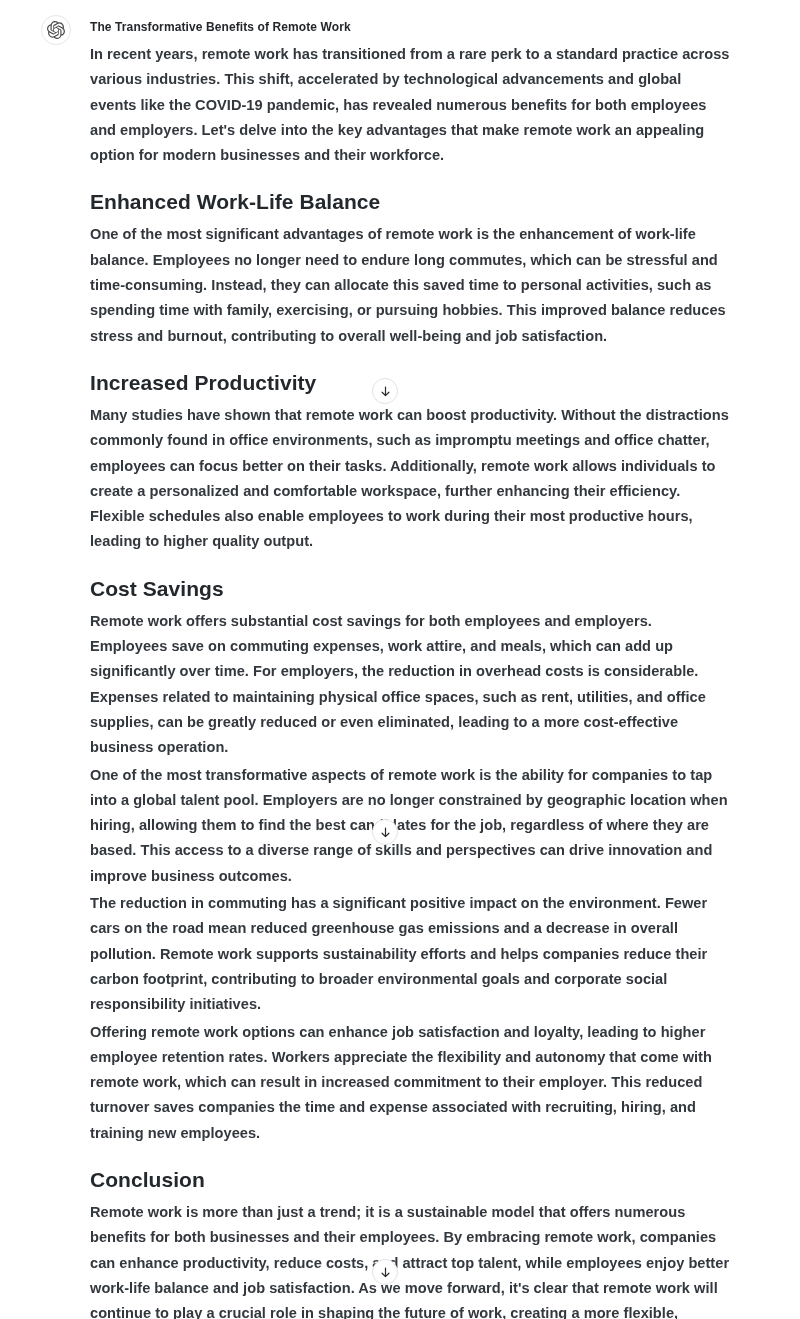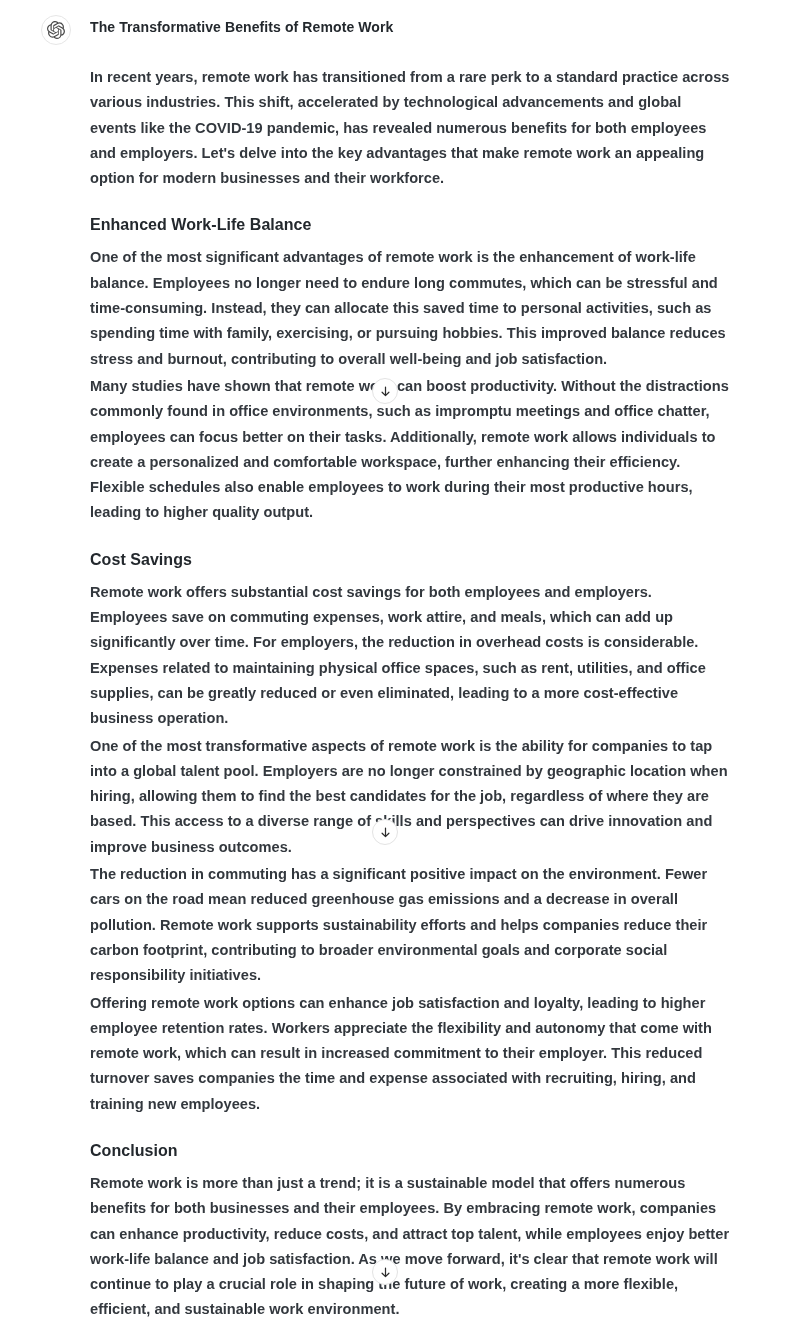--- a/index.html
+++ b/index.html
@@ -38,31 +38,31 @@
     justify-content: center;
   }
   .avatar svg { display: block; }
 
   .article {
     margin-left: 54px;
     width: 640px;
   }
 
   h1.doc-title {
-    font-size: 14px;
+    font-size: 12px;
     line-height: 26px;
     font-weight: 600;
     letter-spacing: 0.1px;
     color: #23282d;
-    margin: 0 0 25px 0;
+    margin: 0 0 2px 0;
     padding: 0;
   }
 
   h2.section-title {
-    font-size: 16px;
+    font-size: 21px;
     line-height: 22px;
     font-weight: 600;
     letter-spacing: 0.05px;
     color: #23282d;
     margin: 23px 0 9px 0;
     padding: 0;
   }
 
   p.para {
     font-size: 14.6px;
@@ -105,20 +105,21 @@
 
   <div class="article">
 
     <h1 class="doc-title">The Transformative Benefits of Remote Work</h1>
 
     <p class="para">In recent years, remote work has transitioned from a rare perk to a standard practice across various industries. This shift, accelerated by technological advancements and global events like the COVID-19 pandemic, has revealed numerous benefits for both employees and employers. Let's delve into the key advantages that make remote work an appealing option for modern businesses and their workforce.</p>
 
     <h2 class="section-title">Enhanced Work-Life Balance</h2>
     <p class="para">One of the most significant advantages of remote work is the enhancement of work-life balance. Employees no longer need to endure long commutes, which can be stressful and time-consuming. Instead, they can allocate this saved time to personal activities, such as spending time with family, exercising, or pursuing hobbies. This improved balance reduces stress and burnout, contributing to overall well-being and job satisfaction.</p>
 
+    <h2 class="section-title">Increased Productivity</h2>
     <p class="para">Many studies have shown that remote work can boost productivity. Without the distractions commonly found in office environments, such as impromptu meetings and office chatter, employees can focus better on their tasks. Additionally, remote work allows individuals to create a personalized and comfortable workspace, further enhancing their efficiency. Flexible schedules also enable employees to work during their most productive hours, leading to higher quality output.</p>
 
     <h2 class="section-title">Cost Savings</h2>
     <p class="para">Remote work offers substantial cost savings for both employees and employers. Employees save on commuting expenses, work attire, and meals, which can add up significantly over time. For employers, the reduction in overhead costs is considerable. Expenses related to maintaining physical office spaces, such as rent, utilities, and office supplies, can be greatly reduced or even eliminated, leading to a more cost-effective business operation.</p>
 
     <p class="para">One of the most transformative aspects of remote work is the ability for companies to tap into a global talent pool. Employers are no longer constrained by geographic location when hiring, allowing them to find the best candidates for the job, regardless of where they are based. This access to a diverse range of skills and perspectives can drive innovation and improve business outcomes.</p>
 
     <p class="para">The reduction in commuting has a significant positive impact on the environment. Fewer cars on the road mean reduced greenhouse gas emissions and a decrease in overall pollution. Remote work supports sustainability efforts and helps companies reduce their carbon footprint, contributing to broader environmental goals and corporate social responsibility initiatives.</p>
 
     <p class="para">Offering remote work options can enhance job satisfaction and loyalty, leading to higher employee retention rates. Workers appreciate the flexibility and autonomy that come with remote work, which can result in increased commitment to their employer. This reduced turnover saves companies the time and expense associated with recruiting, hiring, and training new employees.</p>

